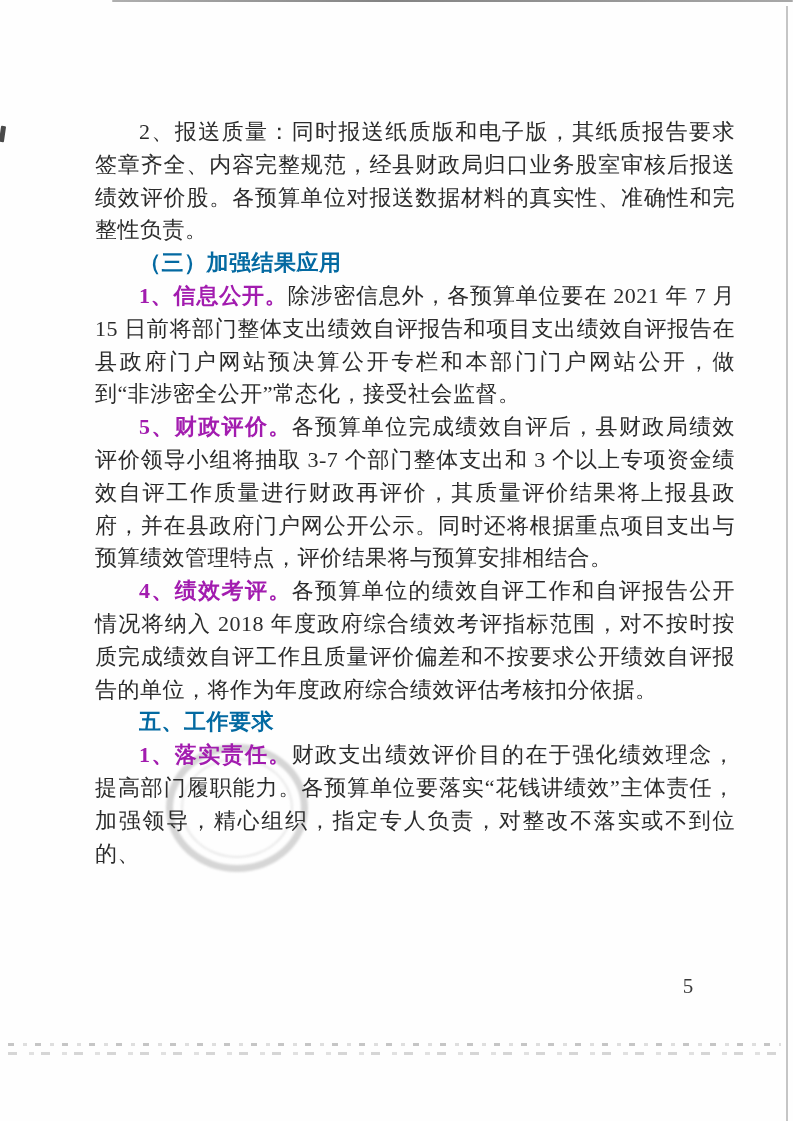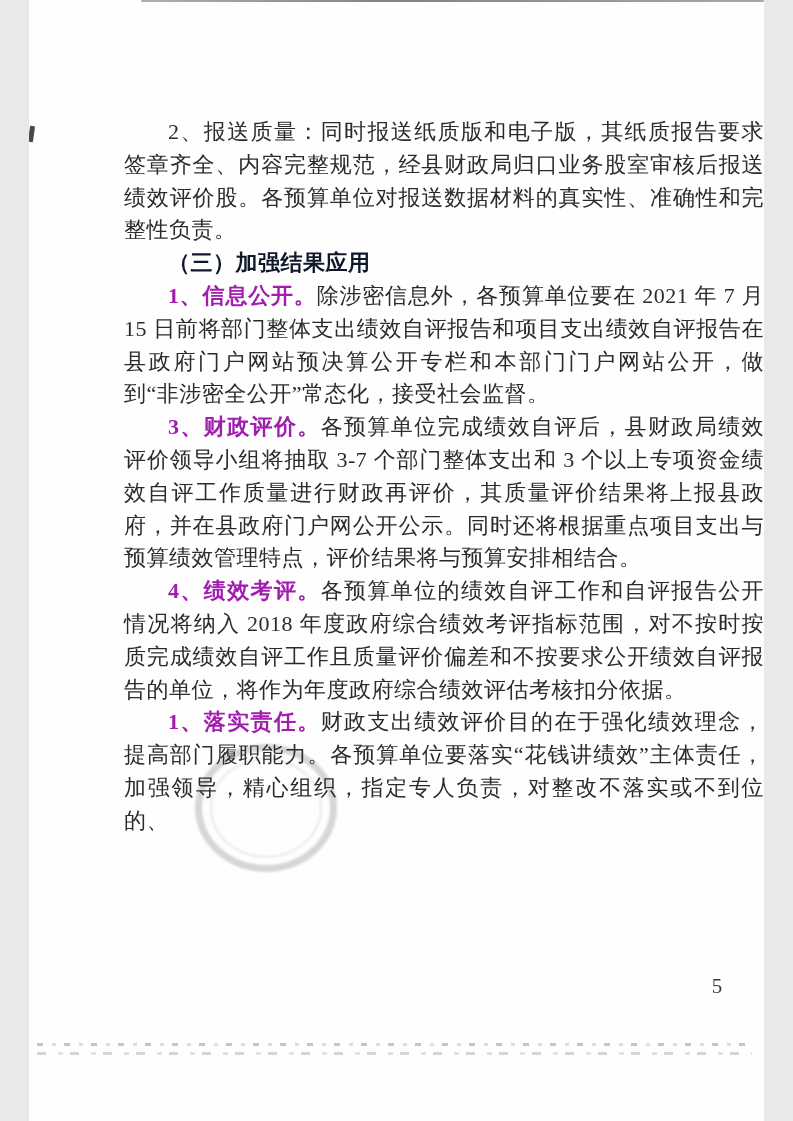--- a/index.html
+++ b/index.html
@@ -2,21 +2,21 @@
 <html><head>
 <meta charset="utf-8">
 <style>
   html, body {
     margin: 0;
     padding: 0;
     background: #e9e9e9;
   }
   .page {
     position: relative;
-    width: 735px;
+    width: 793px;
     height: 1121px;
     margin: 0 auto;
     background: #fefefe;
     overflow: hidden;
     font-family: "Liberation Serif", "DejaVu Serif", serif;
   }
   
   .scan-top-line {
     position: absolute;
     top: 0; left: 112px; right: 0;
@@ -76,21 +76,21 @@
     line-height: 32.8px;
     letter-spacing: .5px;
     text-align: justify;
   }
   .text-body p {
     margin: 0;
     text-indent: 2em;
   }
   .text-body .heading {
     font-weight: bold;
-    color: #0f172a;
+    color: #0369a1;
   }
   .text-body .lead {
     font-weight: bold;
     color: #a21caf;
   }
   .page-number {
     position: absolute;
     left: 668px; top: 974px;
     width: 40px;
     text-align: center;
@@ -109,22 +109,23 @@
   <div class="scan-left-speck"></div>
 
   <div class="stamp-ring">
     <div class="stamp-ring-inner"></div>
   </div>
 
   <div class="text-body">
     <p><span>2、报送质量：同时报送纸质版和电子版，其纸质报告要求签章齐全、内容完整规范，经县财政局归口业务股室审核后报送绩效评价股。各预算单位对报送数据材料的真实性、准确性和完整性负责。</span></p>
     <p class="heading"><span>（三）加强结果应用</span></p>
     <p><b class="lead">1、信息公开。</b><span>除涉密信息外，各预算单位要在 2021 年 7 月 15 日前将部门整体支出绩效自评报告和项目支出绩效自评报告在县政府门户网站预决算公开专栏和本部门门户网站公开，做到“非涉密全公开”常态化，接受社会监督。</span></p>
-    <p><b class="lead">3、财政评价。</b><span>各预算单位完成绩效自评后，县财政局绩效评价领导小组将抽取 3-7 个部门整体支出和 3 个以上专项资金绩效自评工作质量进行财政再评价，其质量评价结果将上报县政府，并在县政府门户网公开公示。同时还将根据重点项目支出与预算绩效管理特点，评价结果将与预算安排相结合。</span></p>
+    <p><b class="lead">5、财政评价。</b><span>各预算单位完成绩效自评后，县财政局绩效评价领导小组将抽取 3-7 个部门整体支出和 3 个以上专项资金绩效自评工作质量进行财政再评价，其质量评价结果将上报县政府，并在县政府门户网公开公示。同时还将根据重点项目支出与预算绩效管理特点，评价结果将与预算安排相结合。</span></p>
     <p><b class="lead">4、绩效考评。</b><span>各预算单位的绩效自评工作和自评报告公开情况将纳入 2018 年度政府综合绩效考评指标范围，对不按时按质完成绩效自评工作且质量评价偏差和不按要求公开绩效自评报告的单位，将作为年度政府综合绩效评估考核扣分依据。</span></p>
+    <p class="heading"><span>五、工作要求</span></p>
     <p><b class="lead">1、落实责任。</b><span>财政支出绩效评价目的在于强化绩效理念，提高部门履职能力。各预算单位要落实“花钱讲绩效”主体责任，加强领导，精心组织，指定专人负责，对整改不落实或不到位的、</span></p>
   </div>
 
   <div class="page-number">5</div>
 
   <div class="scan-noise-band scan-noise-1"></div>
   <div class="scan-noise-band scan-noise-2"></div>
 
 </div>
 

